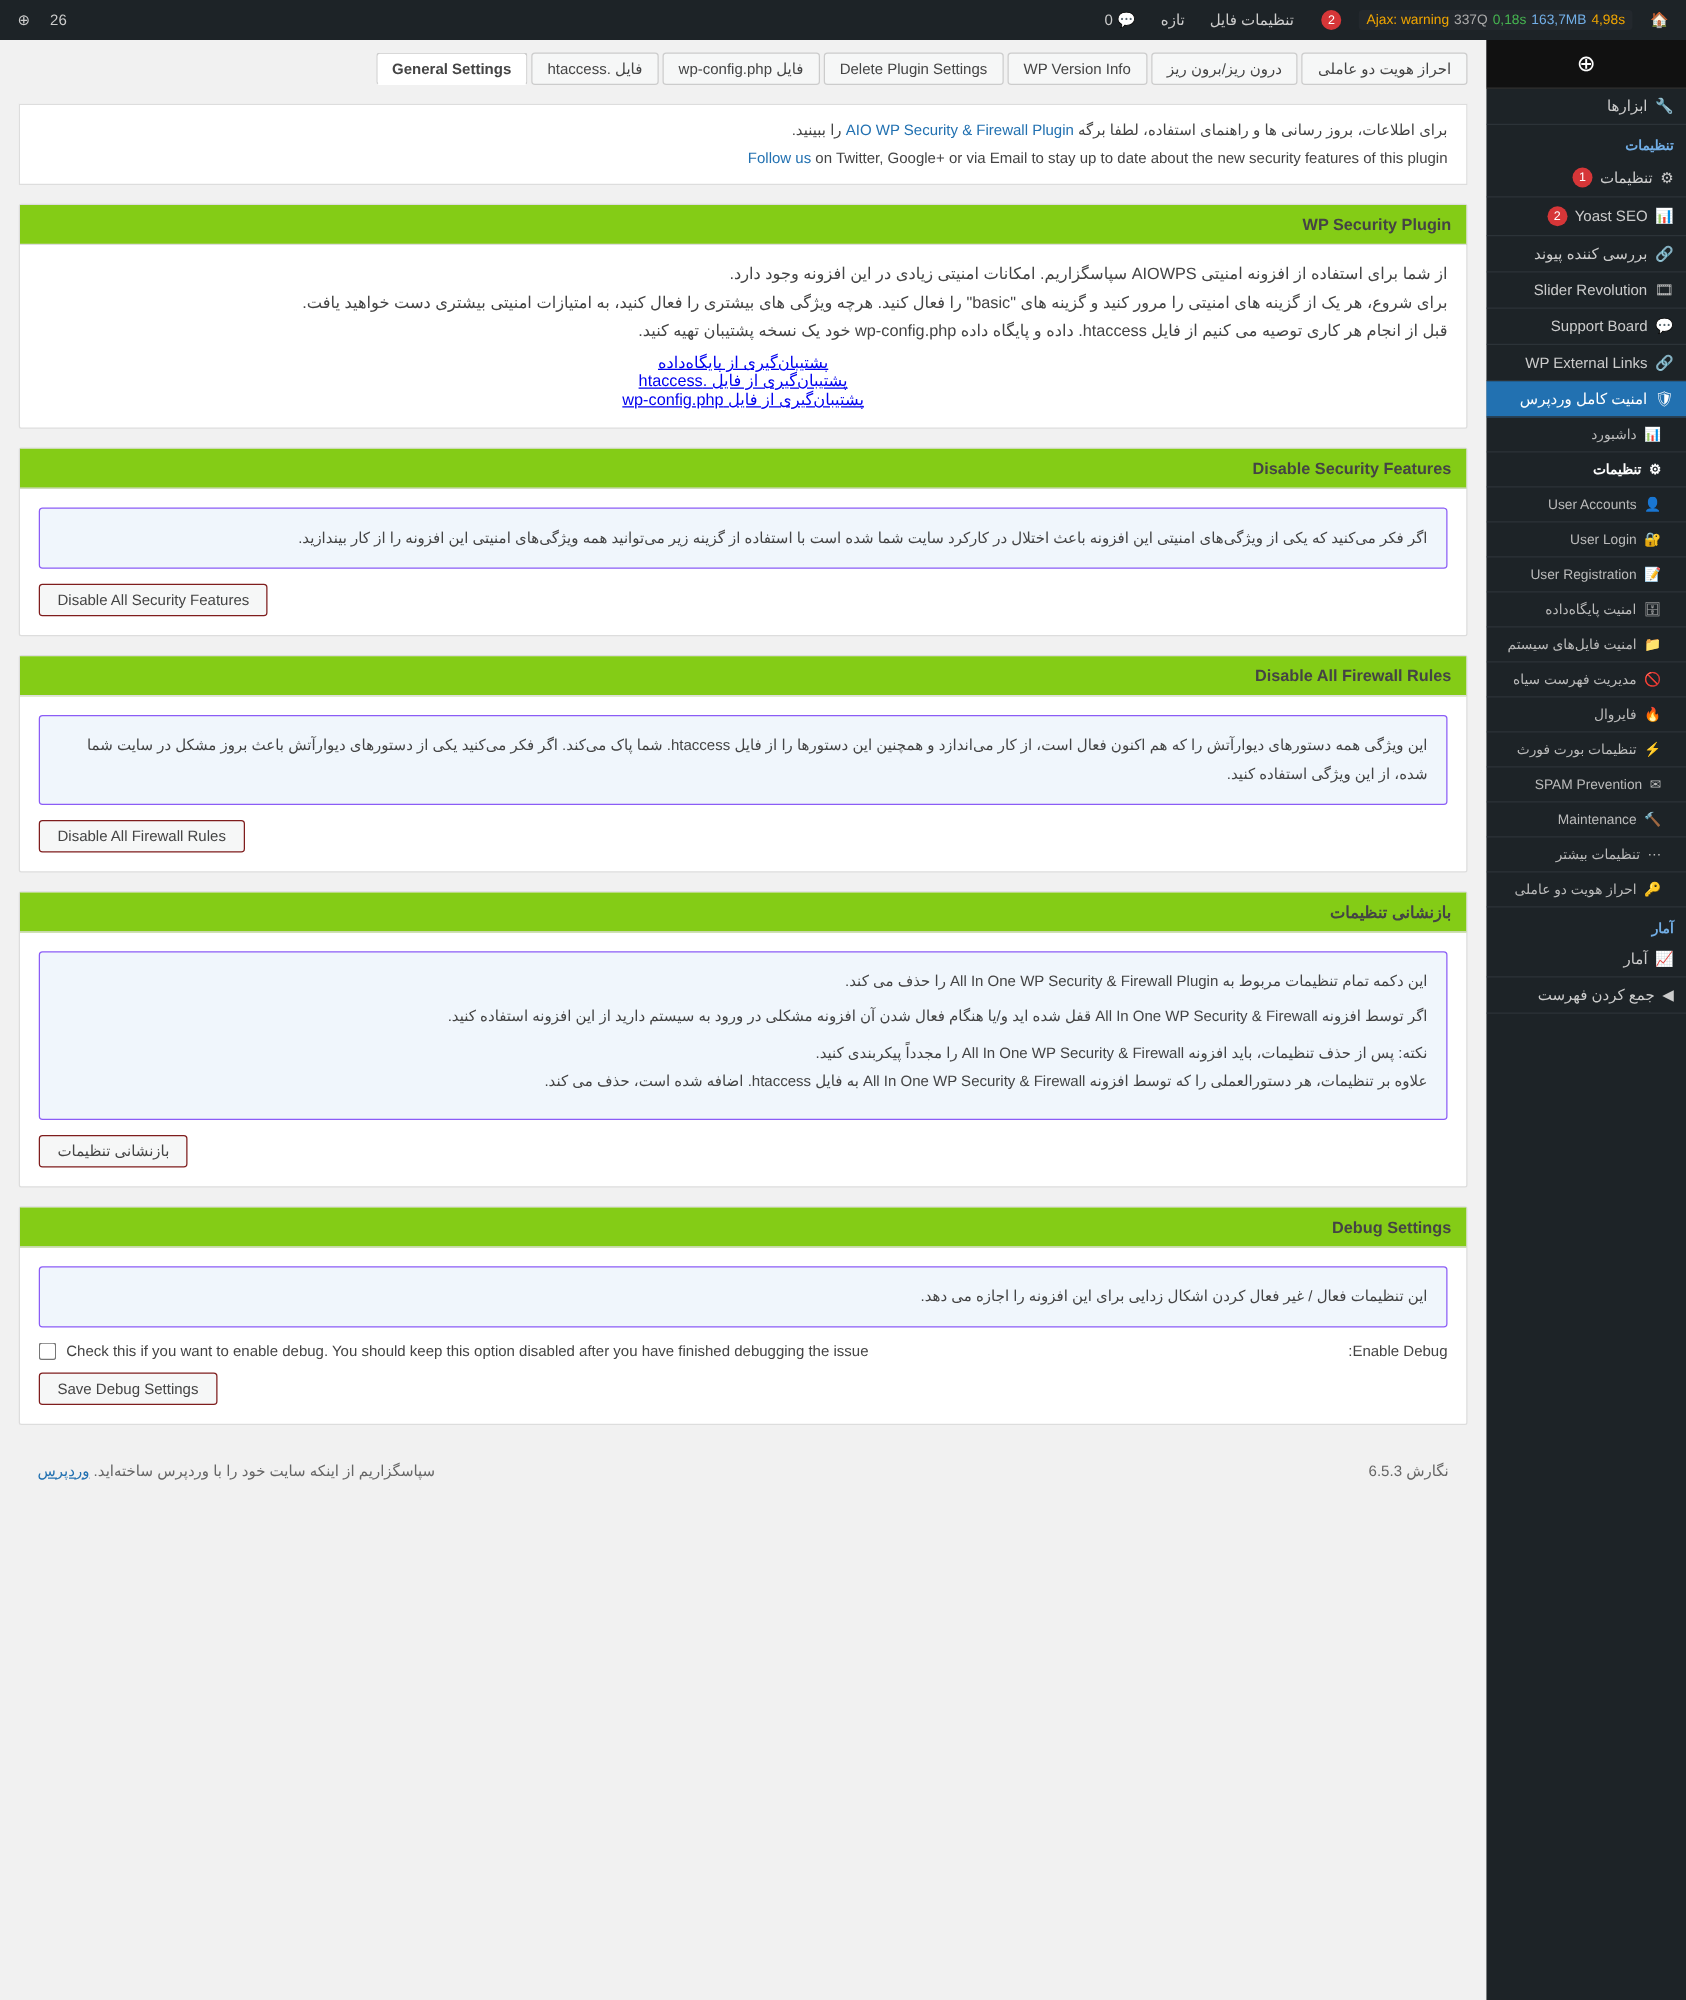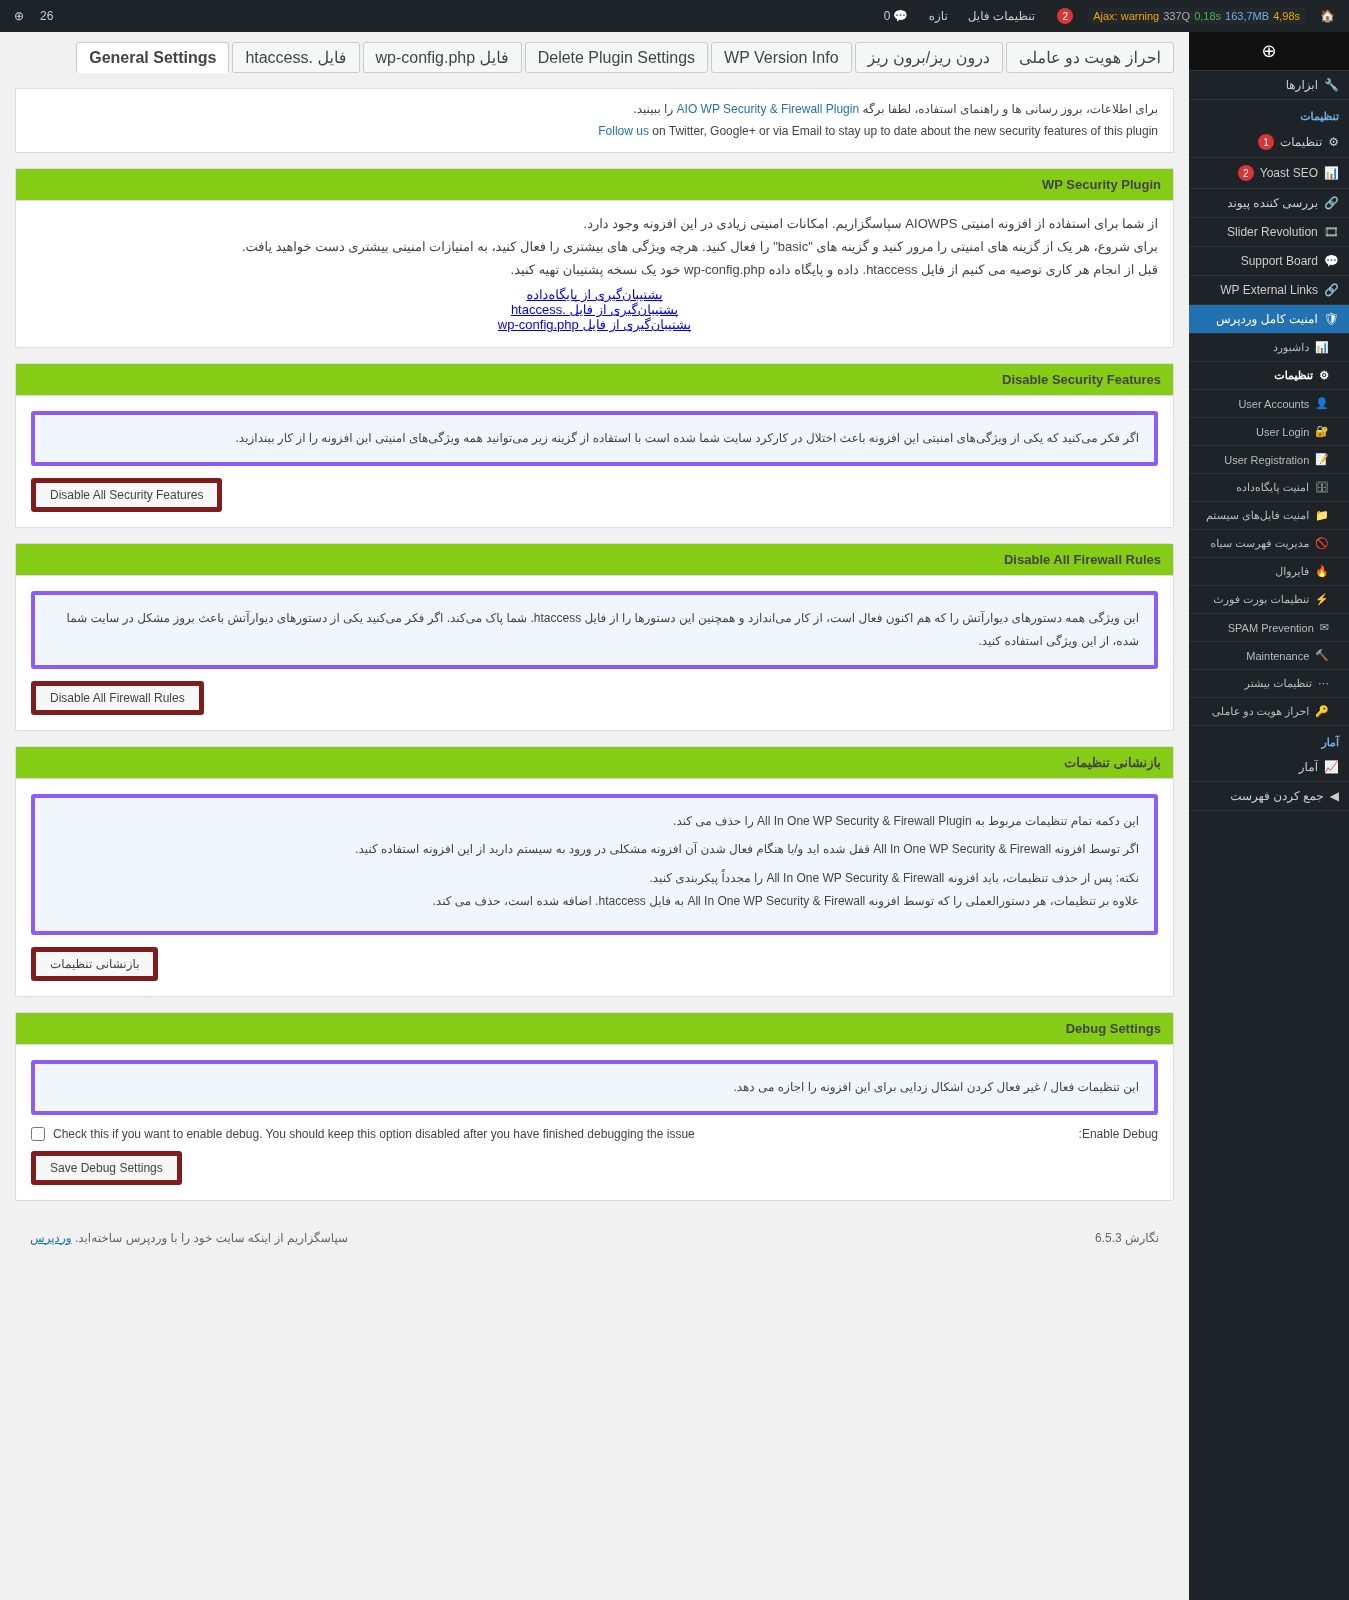--- a/index.html
+++ b/index.html
@@ -107,21 +107,21 @@
       flex-wrap: wrap;
       gap: 3px;
       margin-bottom: 15px;
       direction: rtl;
     }
     .tab-btn {
       padding: 5px 12px;
       border: 1px solid #ccc;
       background: #f6f7f7;
       cursor: pointer;
-      font-size: 16px;
+      font-size: 12px;
       border-radius: 3px;
       color: #444;
     }
     .tab-btn.active {
       background: #fff;
       border-bottom-color: #fff;
       font-weight: bold;
     }
 
     
@@ -155,32 +155,32 @@
     }
     .section-body {
       padding: 15px;
       direction: rtl;
       text-align: right;
     }
 
     
     .alert-box {
       background: #f0f6fc;
-      border: 4px solid #8b5cf6;
+      border: 1px solid #8b5cf6;
       border-radius: 3px;
       padding: 12px 15px;
       margin-bottom: 12px;
       font-size: 12px;
       line-height: 1.9;
       direction: rtl;
       text-align: right;
     }
     .btn-action {
       background: #f6f7f7;
-      border: 5px solid #7f1d1d;
+      border: 1px solid #7f1d1d;
       color: #444;
       padding: 5px 14px;
       cursor: pointer;
       font-size: 12px;
       border-radius: 3px;
     }
     .btn-wrap {
       text-align: left;
       margin-top: 10px;
     }

